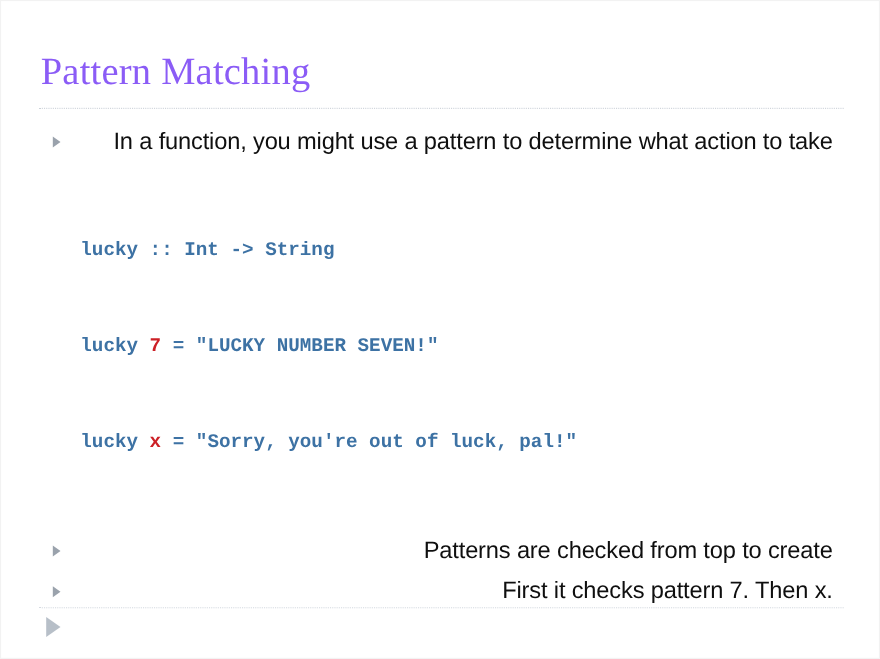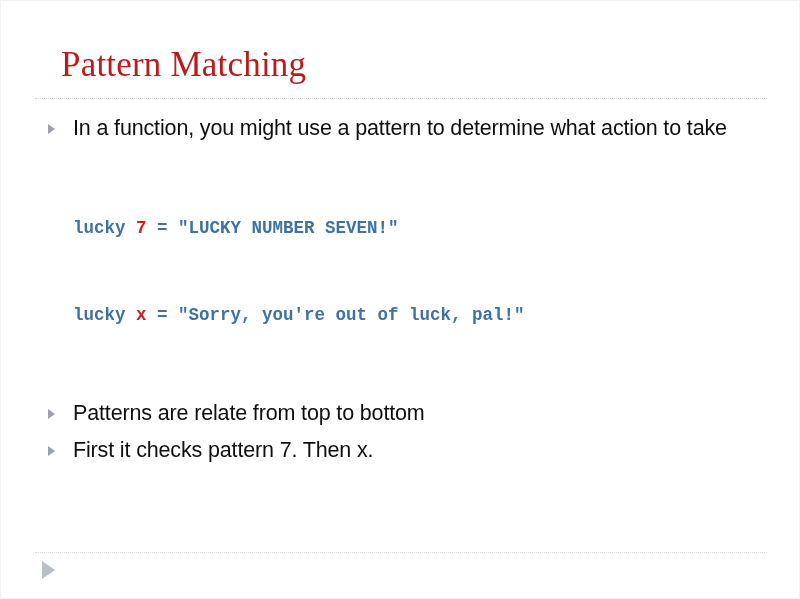--- a/index.html
+++ b/index.html
@@ -19,26 +19,26 @@
     width: 800px;
     height: 599px;
     background: #ffffff;
     box-sizing: border-box;
     border: 1px solid #f2f2f2;
   }
 
   
   .title {
     position: absolute;
-    left: 60px;
+    left: 36px;
     top: 44px;
     font-family: "Liberation Serif", "DejaVu Serif", serif;
     font-size: 35px;
     font-weight: 400;
-    color: #b91c1c;
+    color: #8b5cf6;
     letter-spacing: 0.2px;
     white-space: nowrap;
   }
 
   .title-rule {
     position: absolute;
     left: 34px;
     top: 97px;
     width: 732px;
     height: 0;
@@ -72,20 +72,21 @@
     top: 11px;
     width: 0;
     height: 0;
     border-top: 5px solid transparent;
     border-bottom: 5px solid transparent;
     border-left: 7px solid #9aa2ac;
   }
 
   .bullet-text {
     display: block;
+    text-align: right;
   }
 
   
   .gap-after { margin-bottom: 12px; }
   .tight { margin-bottom: 2px; }
 
   
   .code {
     margin: 2px 0 10px 0;
     padding-left: 28px;
@@ -133,27 +134,28 @@
 
   <div class="body">
 
     <div class="bullet gap-after">
       <span class="tri"></span>
       <span class="bullet-text">In a function, you might use a pattern to determine what action to take</span>
     </div>
 
 
     <div class="code">
+      <span class="line">lucky :: Int -&gt; String</span>
       <span class="line"><span>lucky </span><span class="var">7</span><span> = "LUCKY NUMBER SEVEN!"</span></span>
       <span class="line"><span>lucky </span><span class="var">x</span><span> = "Sorry, you're out of luck, pal!"</span></span>
     </div>
 
     <div class="bullet">
       <span class="tri"></span>
-      <span class="bullet-text">Patterns are relate from top to bottom</span>
+      <span class="bullet-text">Patterns are checked from top to create</span>
     </div>
 
     <div class="bullet">
       <span class="tri"></span>
       <span class="bullet-text">First it checks pattern 7. Then x.</span>
     </div>
 
   </div>
 
   <div class="footer-rule"></div>

